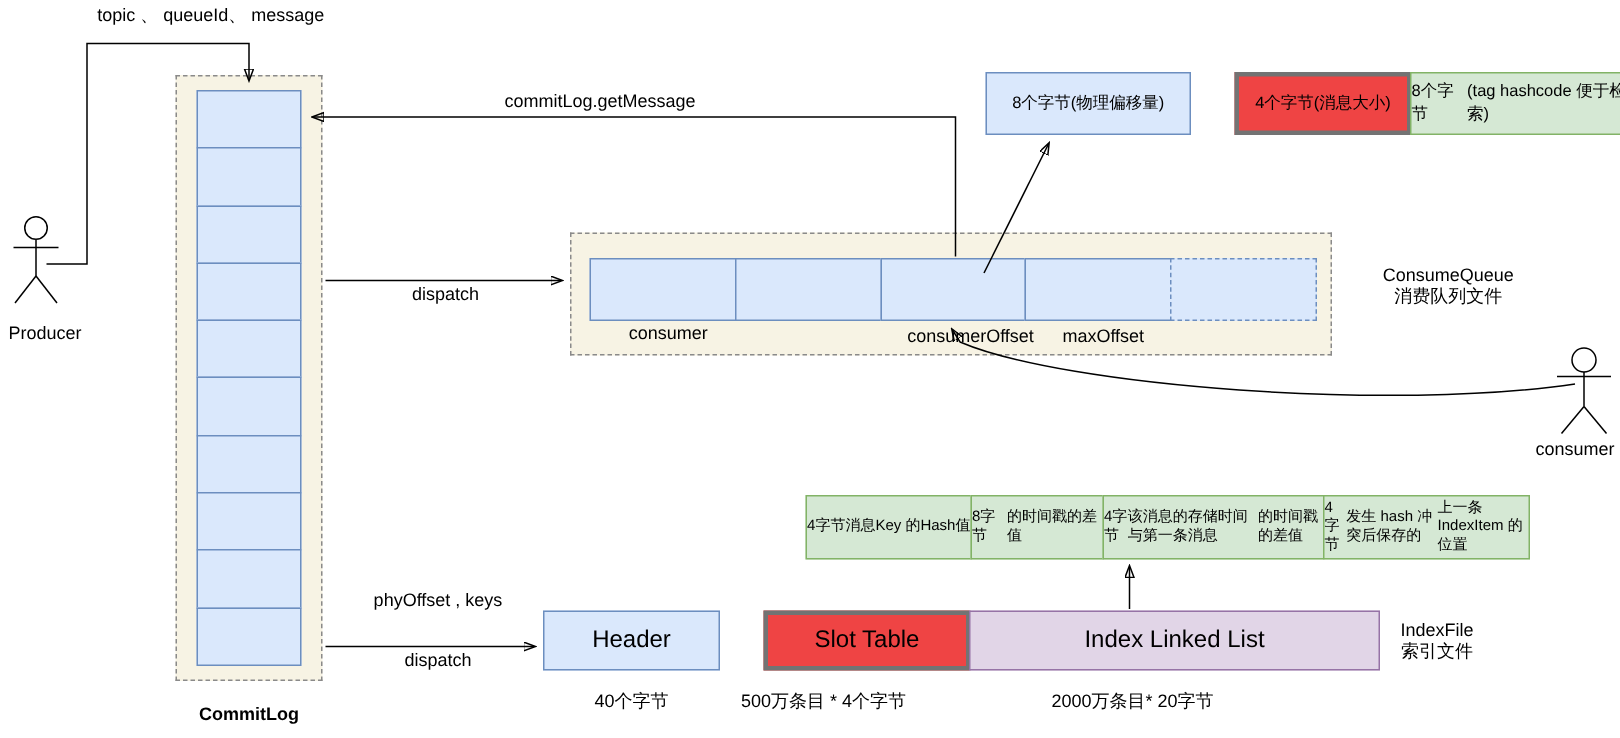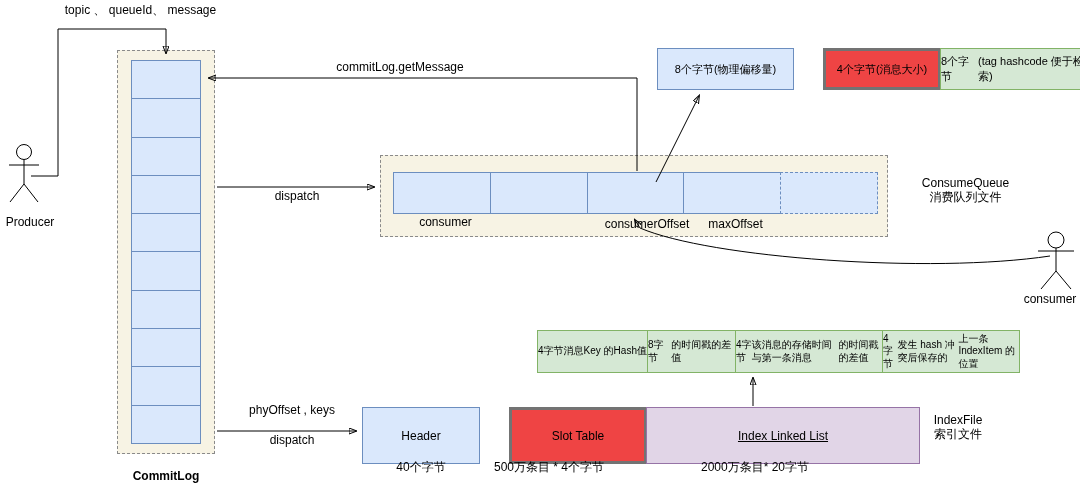--- a/index.html
+++ b/index.html
@@ -22,21 +22,21 @@
   .cq-cell.dashed{border-style:dashed;}
   .boxrow{position:absolute;display:flex;}
   .seg{
     box-sizing:border-box;display:flex;flex-direction:row;align-items:center;justify-content:center;
     text-align:left;margin-left:-1px;
   }
   .seg:first-child{margin-left:0;}
   .fill-blue{background:#dae8fc;border:1px solid #6c8ebf;}
   .fill-yellow{background:#ef4444;border:3px solid #737373;margin-left:29px;}
   .fill-green{background:#d5e8d4;border:1px solid #82b366;}
-  .fill-purple{background:#e1d5e7;border:1px solid #9673a6;text-decoration:underline;}
+  .fill-purple{background:#e1d5e7;border:1px solid #9673a6;}
   .rec{font-size:11px;line-height:1.35;}
   .idx{font-size:10px;line-height:1.22;}
   .svglayer{position:absolute;left:0;top:0;width:1080px;height:492px;pointer-events:none;}
   .svglayer path, .svglayer line, .svglayer circle{stroke:#000;stroke-width:1;fill:none;}
 </style>
 </head>
 <body>
 
 <div class="canvas">
 
@@ -102,39 +102,39 @@
       <div>该消息的存储时间与第一条消息</div>
       <div>的时间戳的差值</div>
     </div>
     <div class="seg fill-green idx" style="width:138px">
       <div>4字节</div>
       <div>发生 hash 冲突后保存的</div>
       <div>上一条IndexItem 的位置</div>
     </div>
   </div>
 
-  <div class="boxrow" style="left:362px;top:407px;height:57px;font-size:12px">
+  <div class="boxrow" style="left:362px;top:407px;height:40px;font-size:16px">
     <div class="seg fill-blue" style="width:118px">Header</div>
     <div class="seg fill-yellow" style="width:138px">Slot Table</div>
     <div class="seg fill-purple" style="width:274px">Index Linked List</div>
   </div>
   <div class="lbl" style="left:362px;top:461px;width:118px">40个字节</div>
   <div class="lbl" style="left:480px;top:461px;width:138px">500万条目 * 4个字节</div>
   <div class="lbl" style="left:618px;top:461px;width:274px">2000万条目* 20字节</div>
   <div class="lbl" style="left:903px;top:414px;width:110px">
     <div>IndexFile</div>
     <div>索引文件</div>
   </div>
 
   <div class="lbl" style="left:58px;top:4px;width:165px">topic 、 queueId、 message</div>
   <div class="lbl" style="left:330px;top:61px;width:140px">commitLog.getMessage</div>
   <div class="lbl" style="left:218px;top:148px;width:158px">
   </div>
   <div class="lbl" style="left:218px;top:190px;width:158px">dispatch</div>
-  <div class="lbl" style="left:222px;top:404px;width:140px">phyOffset , keys</div>
+  <div class="lbl" style="left:222px;top:394px;width:140px">phyOffset , keys</div>
   <div class="lbl" style="left:222px;top:434px;width:140px">dispatch</div>
 
   <div class="lbl" style="left:-2px;top:216px;width:64px">Producer</div>
   <div class="lbl" style="left:1018px;top:293px;width:64px">consumer</div>
 
   <svg class="svglayer" viewBox="0 0 1080 492">
     <defs>
       <marker id="arrow" markerWidth="9" markerHeight="7" refX="7" refY="3" orient="auto">
         <path d="M0,0 L8,3 L0,6 z" fill="#000" stroke="none"></path>
       </marker>

